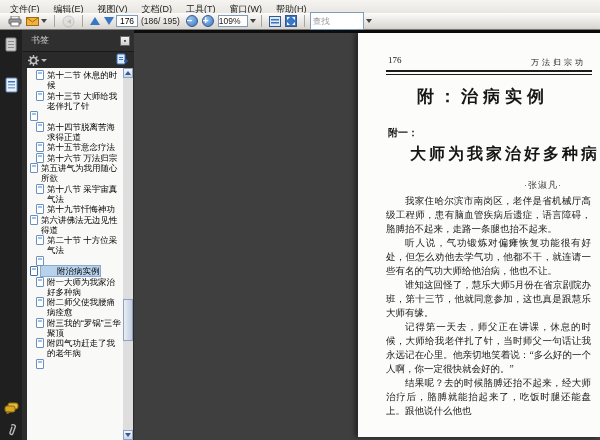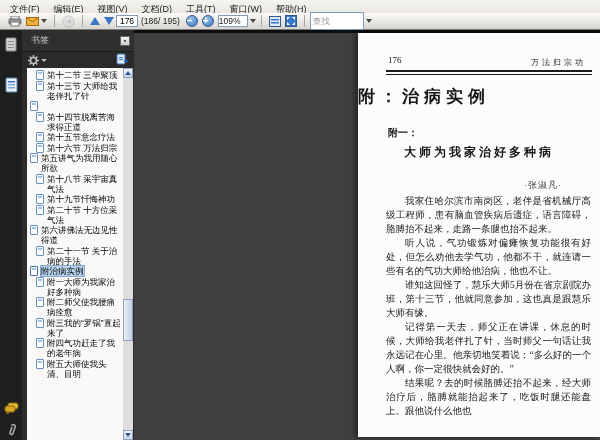--- a/index.html
+++ b/index.html
@@ -62,21 +62,21 @@
   
   .bm-list { position:absolute; top:38px; left:5px; width:97px; bottom:0;
     background:#f9f9f8; overflow:hidden; padding:2px 0 0 2px;
     font-size:8.5px; color:#000; line-height:10px; }
   .bm { display:flex; align-items:flex-start; padding:0 1px; margin-bottom:0.5px; cursor:default; }
   .bm.ind1 { padding-left:7px; }
   .bm-ic { flex:0 0 auto; width:8px; height:10px; margin:0 3px 0 0; background:#fff;
     border:1px solid #6b8fc0; border-radius:1px; position:relative; }
   .bm-ic::after { content:""; position:absolute; left:1px; top:1px; width:4px; height:2px; background:#9ec1e8; }
   .bm-label { word-break:break-all; }
-  .bm.sel .bm-label { background:#b9d2ec; outline:1px solid #86a9d2; }
+  .bm.sel .bm-label { background:#b9d2ec; outline:1px solid #86a9d2;padding-left:16px; }
   .bm.sel .bm-ic { border-color:#4a6ea0; }
 
   
   .sb-scroll { position:absolute; top:38px; right:1px; width:10px; bottom:0; background:#dedede; }
   .sb-scroll .btn { position:absolute; left:0; width:10px; height:10px;
     background:linear-gradient(#f4f6fa,#cdd5e2); border:1px solid #8fa2c0;
     display:flex; align-items:center; justify-content:center; }
   .sb-scroll .btn.up { top:0; } .sb-scroll .btn.down { bottom:0; }
   .tri-up { width:0;height:0;border-left:3px solid transparent;border-right:3px solid transparent;
     border-bottom:4px solid #2d5a9e; }
@@ -90,25 +90,25 @@
   .docarea .topband { position:absolute; top:0; left:0; right:0; height:3px; background:#0d0d0d; }
 
   
   .page { position:absolute; left:224px; top:3px; width:242px; height:404px;
     background:#fcfcfa; box-shadow:-3px 0 5px rgba(0,0,0,.45);
     font-family:"Liberation Serif", serif; color:#161616; }
   .ph-left { position:absolute; left:30px; top:22px; font-size:9px; }
   .ph-right { position:absolute; right:14px; top:24px; font-size:8px; letter-spacing:3px; }
   .rule1 { position:absolute; left:28px; right:8px; top:37px; border-top:2.5px solid #1c1c1c; }
   .rule2 { position:absolute; left:28px; right:8px; top:41px; border-top:1px solid #1c1c1c; }
-  .p-title { position:absolute; left:0; right:0; top:52px; 
+  .p-title { position:absolute; left:8px; right:0; top:52px; text-align:center;
     font-size:17px; font-weight:bold; letter-spacing:5px; }
   .p-sub { position:absolute; left:30px; top:93px; font-size:10px; font-weight:bold; }
-  .p-section { position:absolute; left:0; right:0; top:111px; text-align:center;
-    font-size:12px; font-weight:bold; letter-spacing:3px; }
+  .p-section { position:absolute; left:0; right:0; top:111px; text-align:right;
+    font-size:16px; font-weight:bold; letter-spacing:3px; }
   .p-author { position:absolute; right:38px; top:146px; font-size:9px; letter-spacing:1px; color:#333; }
   .p-body { position:absolute; left:28px; right:9px; top:161px; font-size:9.5px;
     line-height:14px; text-align:justify; }
   .p-body p { text-indent:2em; margin:0; }
 </style>
 </head>
 <body>
 
 <div class="menubar" id="menubar">
     <span class="menu-item">文件(F)</span>
@@ -236,21 +236,21 @@
           <rect x="1" y="1" width="8" height="10" rx="1" fill="#dfe9f5" stroke="#3a77c2"></rect>
           <rect x="3" y="4" width="4" height="1" fill="#3a77c2"></rect>
           <rect x="3" y="6" width="4" height="1" fill="#3a77c2"></rect>
           <path d="M8,8 L12,8 M10,6 L10,10" stroke="#2d5a9e" stroke-width="1.4"></path>
         </svg>
       </span>
     </div>
     <div class="bm-list" id="bmlist">
         <div class="bm ind1">
           <span class="bm-ic"></span>
-          <span class="bm-label">第十二节 三华聚顶</span>
+          <span class="bm-label">第十二节 休息的时候</span>
         </div>
         <div class="bm ind1">
           <span class="bm-ic"></span>
           <span class="bm-label">第十三节 大师给我老伴扎了针</span>
         </div>
         <div class="bm">
           <span class="bm-ic"></span>
         </div>
         <div class="bm ind1">
           <span class="bm-ic"></span>
@@ -269,55 +269,53 @@
           <span class="bm-label">第五讲气为我用随心所欲</span>
         </div>
         <div class="bm ind1">
           <span class="bm-ic"></span>
           <span class="bm-label">第十八节 采宇宙真气法</span>
         </div>
         <div class="bm ind1">
           <span class="bm-ic"></span>
           <span class="bm-label">第十九节忏悔神功</span>
         </div>
+        <div class="bm">
+          <span class="bm-ic"></span>
+          <span class="bm-label">第六讲佛法无边见性得道</span>
+        </div>
         <div class="bm ind1">
           <span class="bm-ic"></span>
           <span class="bm-label">第二十节 十方位采气法</span>
         </div>
-        <div class="bm">
-          <span class="bm-ic"></span>
-          <span class="bm-label">第六讲佛法无边见性得道</span>
-        </div>
-        <div class="bm ind1">
-          <span class="bm-ic"></span>
-          <span class="bm-label">第二十一节 关于治病的手法</span>
+        <div class="bm ind1">
+          <span class="bm-ic"></span>
         </div>
         <div class="bm sel">
           <span class="bm-ic"></span>
           <span class="bm-label">附治病实例</span>
         </div>
         <div class="bm ind1">
           <span class="bm-ic"></span>
           <span class="bm-label">附一大师为我家治好多种病</span>
         </div>
         <div class="bm ind1">
           <span class="bm-ic"></span>
           <span class="bm-label">附二师父使我腰痛病痊愈</span>
         </div>
         <div class="bm ind1">
           <span class="bm-ic"></span>
-          <span class="bm-label">附三我的“罗锅”直起来了</span>
+          <span class="bm-label">附三我的“罗锅”三华聚顶</span>
         </div>
         <div class="bm ind1">
           <span class="bm-ic"></span>
           <span class="bm-label">附四气功赶走了我的老年病</span>
         </div>
         <div class="bm ind1">
           <span class="bm-ic"></span>
-          <span class="bm-label">附五大师使我头清、目明</span>
         </div>
       </div>
     <div class="sb-scroll">
       <div class="btn up">
           <span class="tri-up"></span>
         </div>
       <div class="sb-thumb"></div>
       <div class="btn down">
           <span class="tri-down"></span>
         </div>

